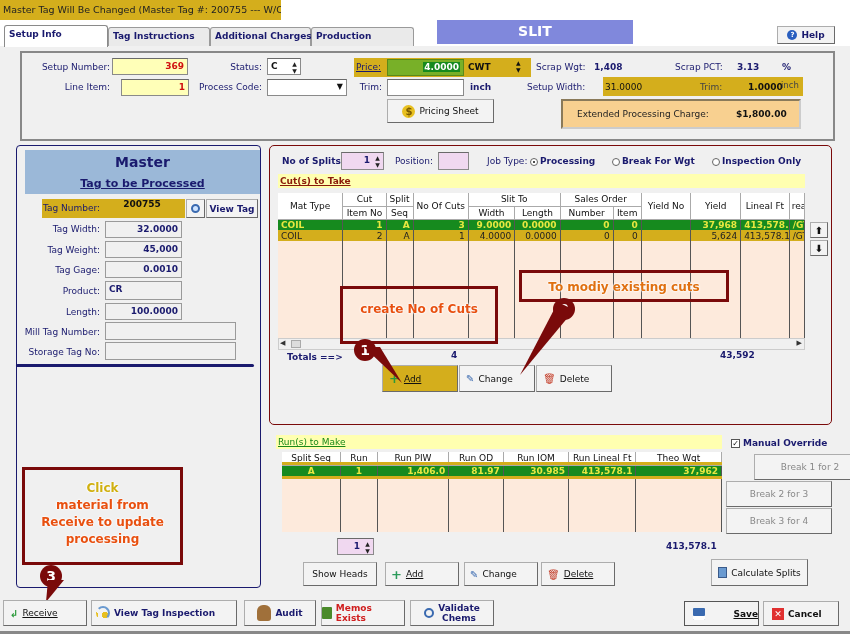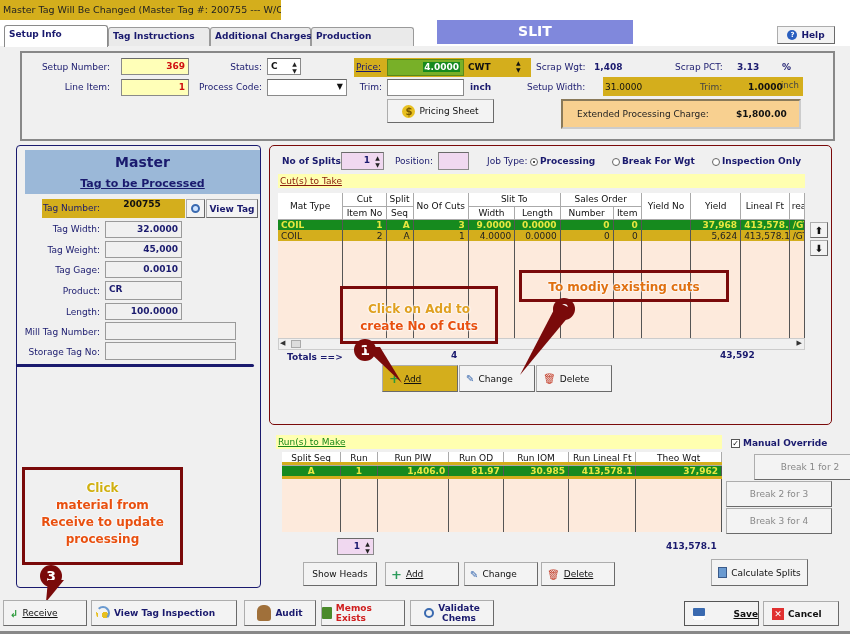--- a/index.html
+++ b/index.html
@@ -45,21 +45,21 @@
 <div class="tab" style="left:210px;width:101px">Additional Charges</div>
 <div class="tab" style="left:311px;width:103px">Production</div>
 <div class="abs slit">SLIT</div>
 <div class="btn" style="left:777px;top:26px;width:58px;height:18px;font-weight:bold;color:#1a1a6e">
   <span style="display:inline-block;width:10px;height:10px;border-radius:50%;background:#2a5fbf;color:#fff;font-size:7px;line-height:10px;text-align:center">?</span>
   <span>Help</span>
 </div>
 
 <div class="panel" style="left:20px;top:51px;width:815px;height:90px;border:2px solid #888"></div>
 <div class="lbl" style="left:30px;top:62px;width:80px">Setup Number:</div>
-<div class="inp yellow" style="left:121px;top:58px;width:68px;height:17px">369</div>
+<div class="inp yellow" style="left:112px;top:58px;width:76px;height:17px">369</div>
 <div class="lbl" style="left:30px;top:82px;width:80px">Line Item:</div>
 <div class="inp yellow" style="left:121px;top:79px;width:68px;height:17px">1</div>
 
 <div class="lbl" style="left:200px;top:62px;width:62px">Status:</div>
 <div class="inp" style="left:267px;top:58px;width:34px;height:17px;font-weight:bold;color:#111"><span>C</span><span class="spin">▲<br>▼</span></div>
 <div class="lbl" style="left:190px;top:82px;width:72px">Process Code:</div>
 <div class="inp" style="left:267px;top:79px;width:80px;height:17px"><span></span><span style="position:absolute;right:3px;top:2px;font-size:8px;color:#111">▼</span></div>
 
 <div class="abs gold" style="left:354px;top:58px;width:177px;height:19px"></div>
 <div class="lbl" style="left:356px;top:62px;width:26px;text-align:left"><span class="u">Price:</span></div>
@@ -125,21 +125,21 @@
 <div class="abs" style="left:282px;top:156px;font-weight:bold">No of Splits:</div>
 <div class="inp" style="left:341px;top:152px;width:43px;height:18px;background:#f0d8f0;font-weight:bold;text-align:right;padding-right:13px;color:#1a1a6e"><span>1</span><span class="spin">▲<br>▼</span></div>
 <div class="abs" style="left:395px;top:156px">Position:</div>
 <div class="inp" style="left:438px;top:152px;width:31px;height:18px;background:#f0d8f0"></div>
 <div class="abs" style="left:487px;top:156px">Job Type:</div>
 <div class="abs" style="left:530px;top:156px;font-weight:bold"><span class="radio on"></span><span>Processing</span></div>
 <div class="abs" style="left:612px;top:156px;font-weight:bold"><span class="radio"></span><span>Break For Wgt</span></div>
 <div class="abs" style="left:712px;top:156px;font-weight:bold"><span class="radio"></span><span>Inspection Only</span></div>
 
 <div class="abs" style="left:278px;top:174px;width:527px;height:14px;background:#ffffb0"></div>
-<div class="abs u" style="left:280px;top:176px;font-weight:normal;color:#8a1a0a">Cut(s) to Take</div>
+<div class="abs u" style="left:280px;top:176px;font-weight:bold;color:#8a1a0a">Cut(s) to Take</div>
 
 <div class="abs" style="left:278px;top:193px;width:527px;height:145px;background:#fdeadc;overflow:hidden">
   <table class="grid" style="width:527px;table-layout:fixed">
     <colgroup>
         <col style="width:60px">
         <col style="width:40px">
         <col style="width:25px">
         <col style="width:51px">
         <col style="width:43px">
         <col style="width:42px">
@@ -315,21 +315,20 @@
 <div class="btn" style="left:541px;top:562px;width:74px;height:24px;justify-content:flex-start;padding-left:5px">
     <span style="color:#c0301a;font-size:10px">🗑</span>
     <span class="u">Delete</span>
   </div>
 <div class="btn" style="left:711px;top:559px;width:97px;height:27px">
     <span style="display:inline-block;width:9px;height:11px;background:#6a9ad0;border:1px solid #3a5a8a"></span>
     <span>Calculate Splits</span>
   </div>
 
 <div class="annot" style="left:340px;top:286px;width:158px;height:58px;padding-top:12px">
-  <div class="a1">Click on Add to</div>
   <div class="a2">create No of Cuts</div>
 </div>
 <div class="badge" style="left:354px;top:339px">1</div>
 <svg class="abs" style="left:360px;top:345px" width="50" height="45">
     <polygon points="4,2 20,2 42,38" fill="#7a0a0a"></polygon>
   </svg>
 
 <div class="annot" style="left:519px;top:270px;width:210px;height:32px;padding-top:6px">
   <div style="color:#e07010">To modiy existing cuts</div>
 </div>

